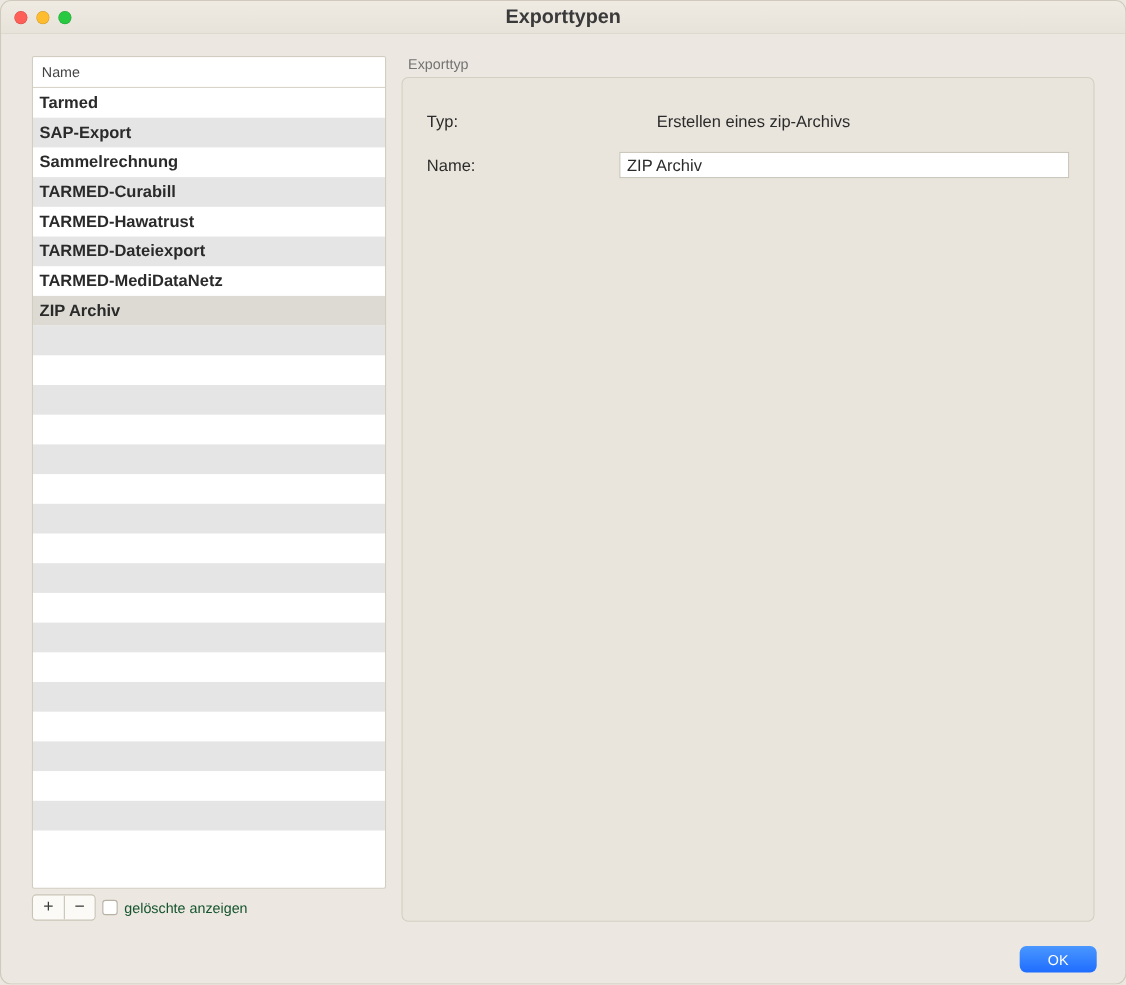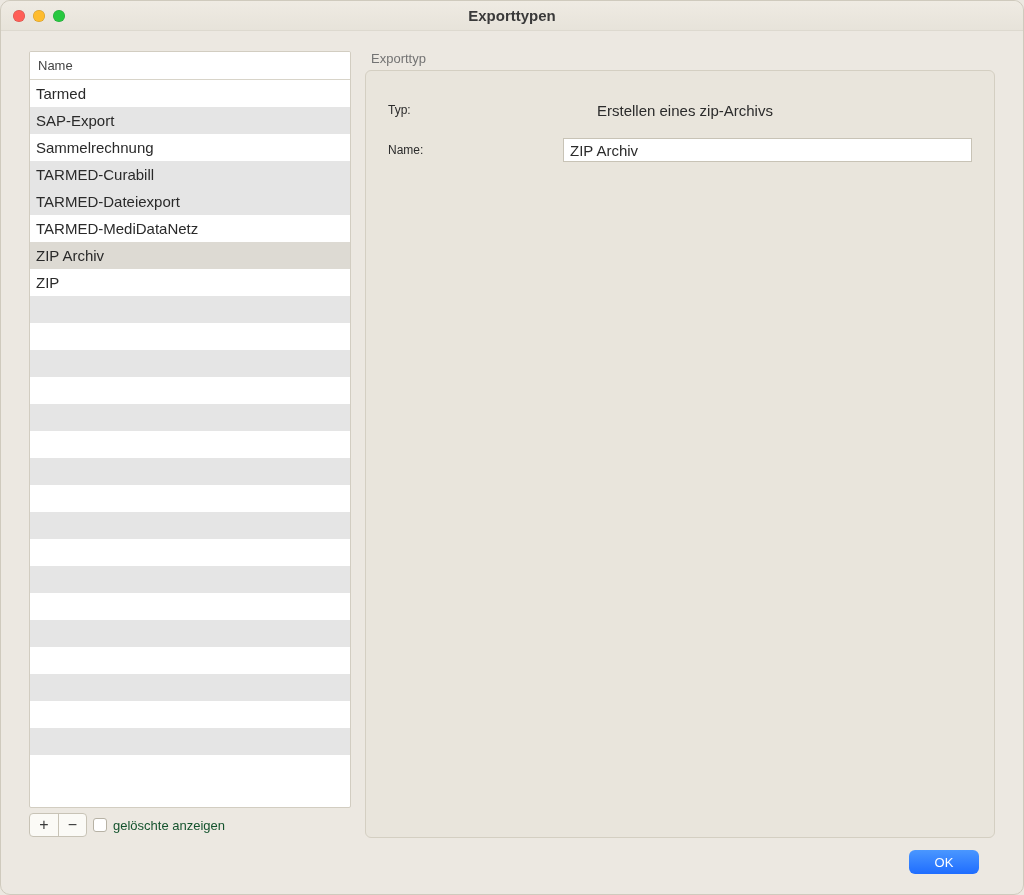--- a/index.html
+++ b/index.html
@@ -40,21 +40,21 @@
   .traffic .dot {
     width: 12px; height: 12px; border-radius: 50%;
     box-shadow: inset 0 0 0 0.5px rgba(0,0,0,0.2);
   }
   .dot.red { background:#ff5f57; }
   .dot.yellow { background:#febc2e; }
   .dot.green { background:#28c840; }
   .title {
     margin: 5px auto;
     font-weight: 600;
-    font-size: 15px;
+    font-size: 18px;
     color: #3a3a3a;
   }
   .content {
     flex: 1 1 auto;
     display: flex;
     padding: 20px 28px 12px 28px;
     gap: 14px;
     min-height: 0;
   }
   
@@ -78,20 +78,21 @@
     border-bottom: 1px solid #d8d4c9;
     display: flex; align-items: center;
     padding-left: 8px;
     font-size: 13px;
     color: #444;
   }
   .table-body {
     flex: 1 1 auto;
     overflow: hidden;
     position: relative;
+    font-weight: bold;
   }
   .table-rows {
     position: absolute; inset: 0;
   }
   .row {
     height: 27px;
     display: flex; align-items: center;
     padding-left: 6px;
     font-size: 15px;
     color: #2a2a2a;
@@ -149,21 +150,21 @@
     padding: 26px 22px;
   }
   .form-row {
     display: flex;
     align-items: center;
     margin-bottom: 14px;
     min-height: 26px;
   }
   .form-label {
     width: 175px;
-    font-size: 12px;
+    font-size: 15px;
     color: #2b2b2b;
   }
   .form-value {
     flex: 1 1 auto;
     font-size: 15px;
     margin-left: 34px;
   }
   .text-input {
     flex: 1 1 auto;
     height: 24px;
@@ -171,22 +172,23 @@
     background: #fff;
     font-size: 15px;
     padding: 0 6px;
     color: #2b2b2b;
     font-family: inherit;
   }
 
   .footer {
     flex: 0 0 44px;
     display: flex;
+    align-items: center;
     justify-content: flex-end;
-    padding-right: 44px;
+    padding-right: 26px;
   }
   .ok-btn {
     min-width: 70px;
     height: 24px;
     border-radius: 6px;
     border: none;
     background: linear-gradient(#4a97ff, #1f6dff);
     color: #fff;
     font-size: 13px;
     font-weight: 500;
@@ -211,24 +213,24 @@
 
     <div class="left-col">
       <div class="table-wrap">
         <div class="table-header">Name</div>
         <div class="table-body">
           <div class="table-rows" id="table-rows">
               <div class="row">Tarmed</div>
               <div class="row alt">SAP-Export</div>
               <div class="row">Sammelrechnung</div>
               <div class="row alt">TARMED-Curabill</div>
+              <div class="row">TARMED-Hawatrust</div>
               <div class="row alt">TARMED-Dateiexport</div>
               <div class="row">TARMED-MediDataNetz</div>
               <div class="row alt sel">ZIP Archiv</div>
-              <div class="row">ZIP</div>
               <div class="row alt"></div>
               <div class="row"></div>
               <div class="row alt"></div>
               <div class="row"></div>
               <div class="row alt"></div>
               <div class="row"></div>
               <div class="row alt"></div>
               <div class="row"></div>
               <div class="row alt"></div>
               <div class="row"></div>

